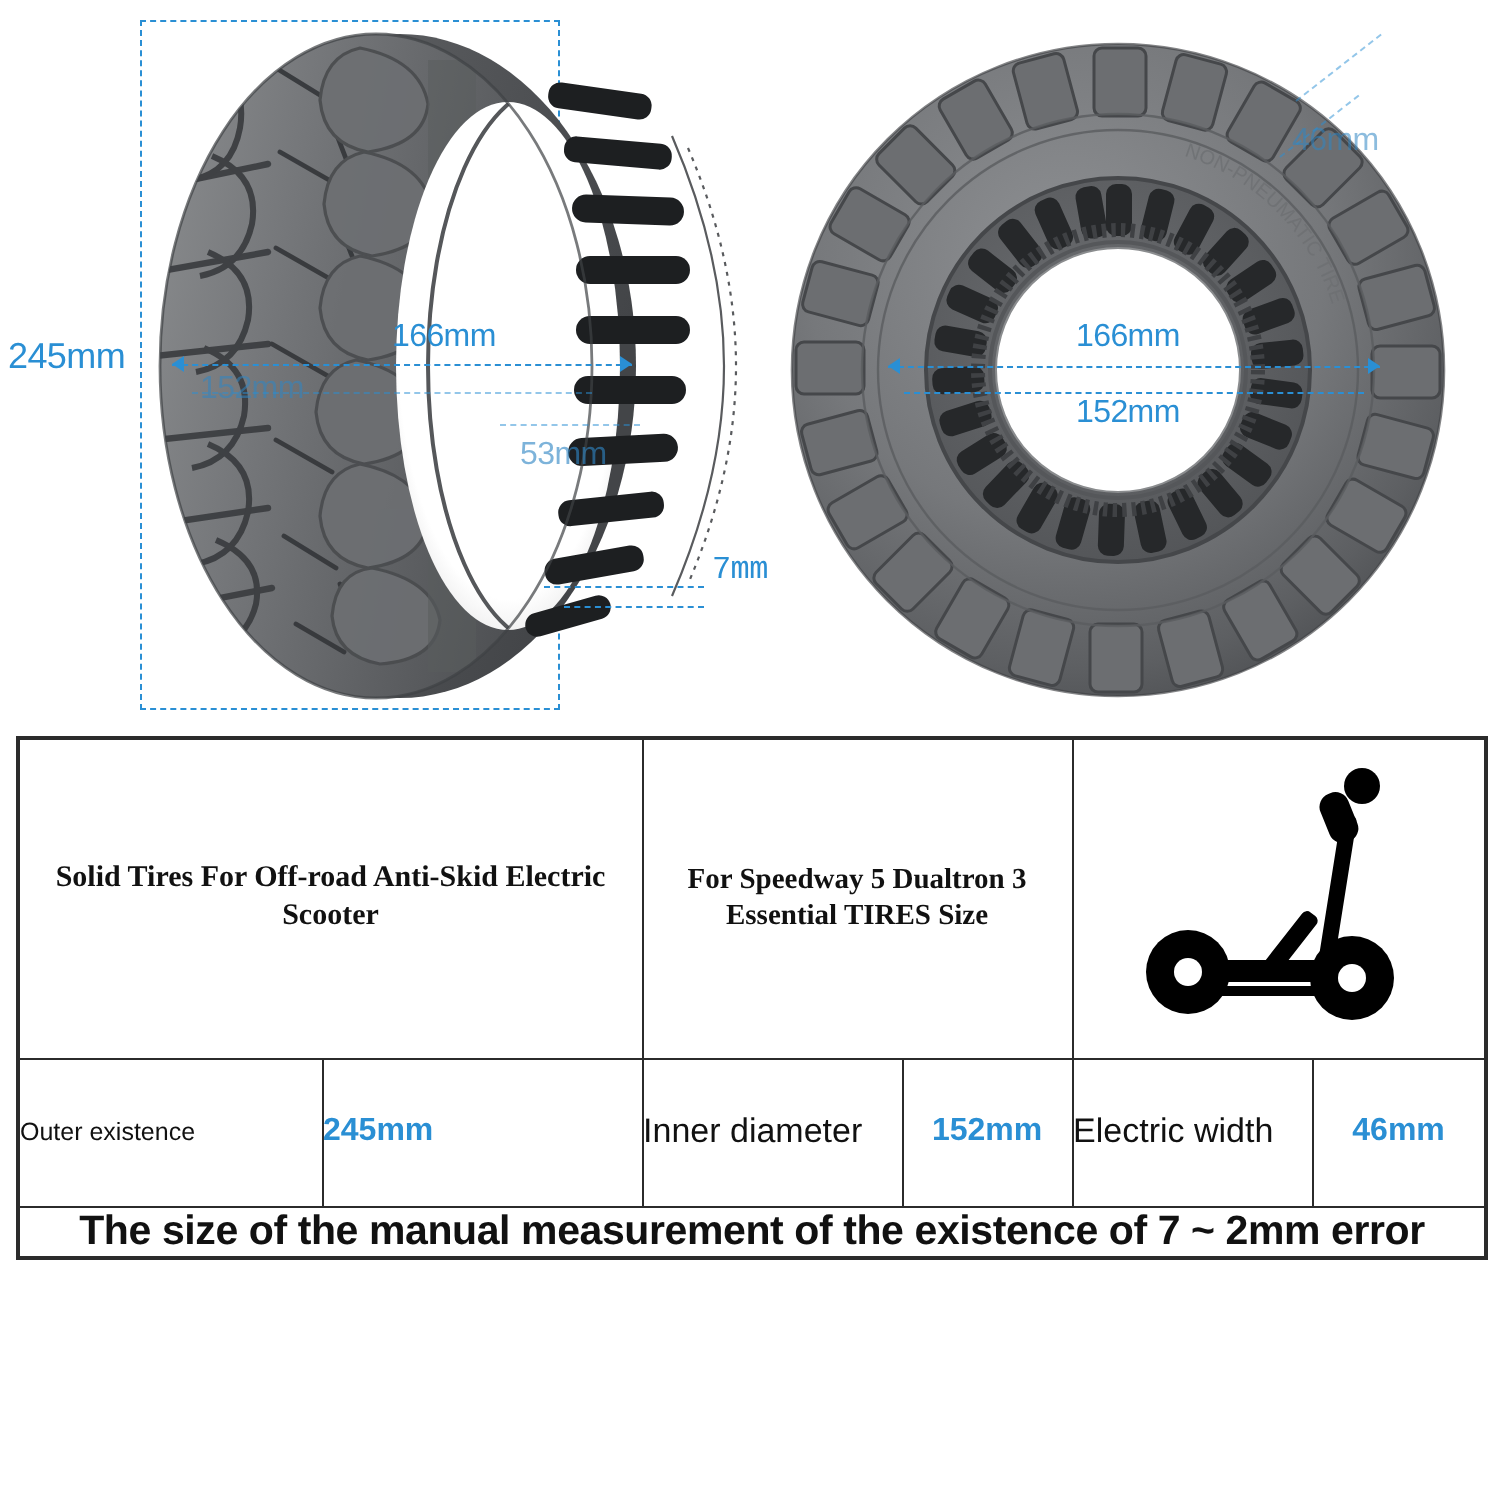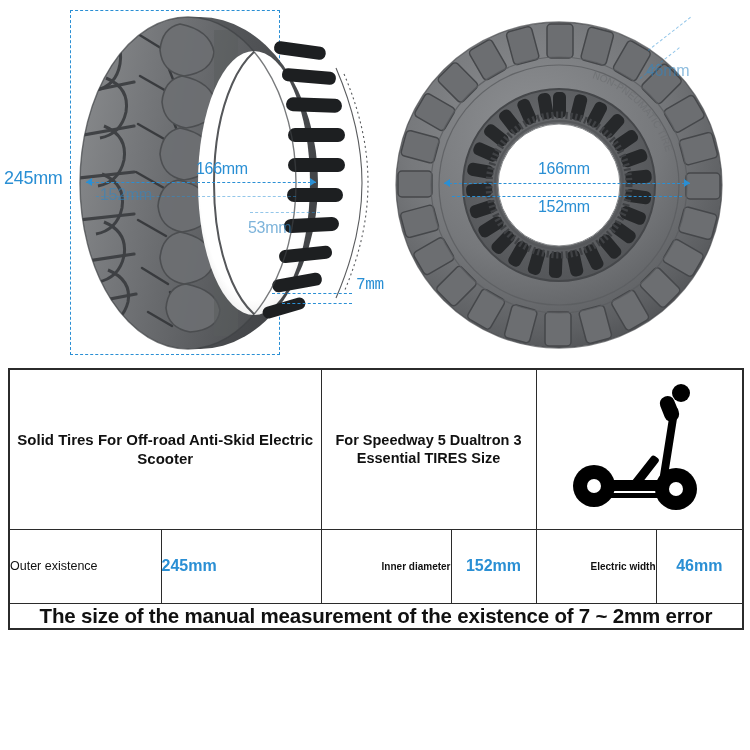--- a/index.html
+++ b/index.html
@@ -88,37 +88,38 @@
     padding: 0;
     vertical-align: middle;
   }
 
   .hdr-cell {
     text-align: center;
     font-weight: bold;
     color: #111;
     padding: 8px 10px;
     line-height: 1.28;
+    font-family: Liberation Serif, serif;
   }
   .hdr-1 { font-size: 15px; }
   .hdr-2 { font-size: 14.5px; margin-left: 26px; }
 
   .icon-cell { text-align: center; padding: 6px; }
 
   .lbl {
     font-size: 12.5px;
     color: #111;
     padding-left: 12px;
     font-weight: 500;
   }
   .lbl-c {
-    font-size: 10px;
+    font-size: 17px;
     color: #111;
-    text-align: right;
-    font-weight: 700;
+    text-align: left;
+    font-weight: 400;
   }
   .val {
     font-size: 16px;
     color: #2a8fd4;
     font-weight: bold;
     padding-left: 14px;
   }
   .val-c {
     font-size: 16px;
     color: #2a8fd4;
@@ -240,21 +241,21 @@
         <ellipse cx="120" cy="171" rx="108" ry="166" fill="none" stroke="#3f4144" stroke-width="1.4" opacity="0.7"></ellipse>
       </svg>
     </div>
 
     <div class="dim dim-lg" style="left:4px; top:168px;">245mm</div>
 
     <div class="dim dim-md" style="left:196px; top:160px;">166mm</div>
 
     <div class="dim dim-md dim-faint" style="left:100px; top:186px;">152mm</div>
 
-    <div class="dim dim-md dim-faint2" style="left:248px; top:219px;">53mm</div>
+    <div class="dim dim-md dim-faint2" style="left:260px; top:219px;">53mm</div>
 
     <div class="dim dim-md" style="left:356px; top:276px;font-family:Liberation Mono, monospace;">7mm</div>
 
     <div class="lead" style="left:86px; top:182px; width:230px;"></div>
     <div class="lead lead-faint" style="left:96px; top:196px; width:200px;"></div>
     <div class="lead lead-faint" style="left:250px; top:212px; width:70px;"></div>
     <div class="lead" style="left:272px; top:293px; width:80px;"></div>
     <div class="lead" style="left:282px; top:303px; width:70px;"></div>
 
     <div class="cap cap-l" style="left:86px; top:178px;"></div>

